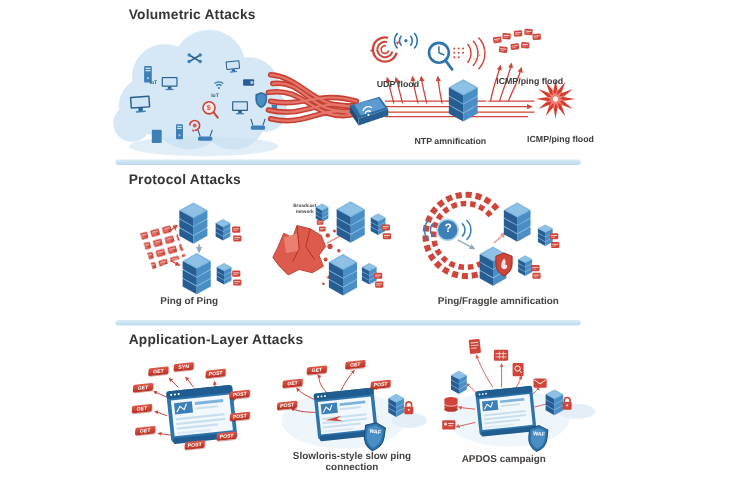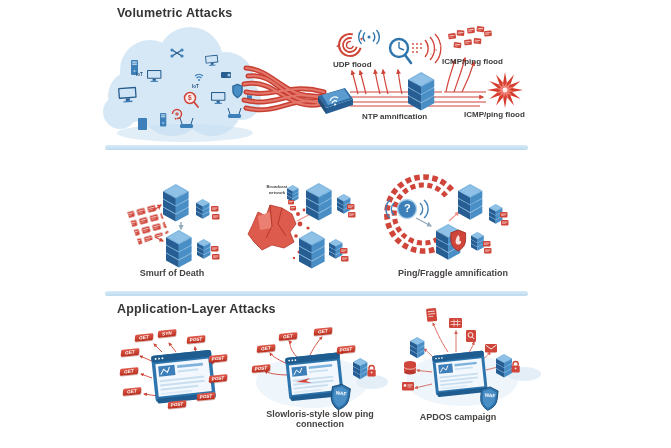--- a/index.html
+++ b/index.html
@@ -1,21 +1,21 @@
 <!DOCTYPE html>
 <html><head>
 <meta charset="utf-8">
 <style>
   html,body{margin:0;padding:0;background:#ffffff;}
   .canvas{position:relative;width:671px;height:448px;background:#ffffff;overflow:hidden;
           font-family:"Liberation Sans",sans-serif;border-radius:13px;}
   .art{position:absolute;left:0;top:0;}
   .txt{position:absolute;color:#3a3a3a;white-space:nowrap;}
   .heading{font-size:12.5px;font-weight:bold;color:#353535;letter-spacing:0.2px;}
-  .lbl{font-size:8px;font-weight:bold;color:#3c3c3c;text-align:left;}
+  .lbl{font-size:8px;font-weight:bold;color:#3c3c3c;text-align:right;margin-top:12px;}
   .cap{font-size:9px;font-weight:bold;color:#454240;text-align:center;}
   .tiny{font-size:4.3px;font-weight:bold;color:#4a4a4a;text-align:center;line-height:1.1;}
   .iot{font-size:4.6px;font-weight:bold;color:#27547e;}
   .tag{position:absolute;width:18px;height:7px;border-radius:1.5px;
        background:linear-gradient(#e05a4c,#b9301f);
        color:#fff;font-size:4.6px;font-weight:bold;text-align:center;line-height:7px;
        transform:skewX(-10deg) rotate(-6deg);box-shadow:0.5px 0.8px 0 rgba(120,20,10,.35);}
   .waf{position:absolute;color:#fff;font-size:4.8px;font-weight:bold;text-align:center;width:18px;}
   .qmark{position:absolute;color:#fff;font-size:11px;font-weight:bold;}
   .divider{position:absolute;left:105px;width:423px;height:4.5px;border-radius:2.5px;
@@ -430,30 +430,31 @@
         <use href="#lockR" transform="translate(511,361)"></use>
         <use href="#shieldB" transform="translate(481,386) rotate(6) scale(0.92)"></use>
       </g>
     </g>
   </svg>
 
   <div class="divider" style="top:145px"></div>
   <div class="divider" style="top:291px"></div>
 
   <div class="txt heading" style="left:117px;top:6px">Volumetric Attacks</div>
+  <div class="txt heading" style="left:117px;top:156px">Protocol Attacks</div>
   <div class="txt heading" style="left:117px;top:302px">Application-Layer Attacks</div>
 
   <div class="txt iot" style="left:136px;top:72px">IoT</div>
   <div class="txt iot" style="left:192px;top:84px">IoT</div>
   <div class="txt lbl" style="left:333px;top:60px;width:48px">UDP flood</div>
   <div class="txt lbl" style="left:442px;top:57px;width:70px">ICMP/ping flood</div>
   <div class="txt lbl" style="left:362px;top:112px;width:80px">NTP amnification</div>
   <div class="txt lbl" style="left:464px;top:110px;width:76px">ICMP/ping flood</div>
 
-  <div class="txt cap" style="left:122px;top:268px;width:100px">Smurf of Death</div>
+  <div class="txt cap" style="left:122px;top:268px;width:100px">Ping of Ping</div>
   <div class="txt cap" style="left:383px;top:268px;width:140px">Ping/Fraggle amnification</div>
   <div class="txt tiny" style="left:260px;top:185px;width:34px">Broadcast</div>
   <div class="txt tiny" style="left:260px;top:190.5px;width:34px">network</div>
   <div class="qmark" style="left:404px;top:202px">?</div>
 
   <div class="txt cap" style="left:250px;top:409px;width:140px">Slowloris-style slow ping</div>
   <div class="txt cap" style="left:250px;top:419px;width:140px">connection</div>
   <div class="txt cap" style="left:388px;top:412px;width:140px">APDOS campaign</div>
 
   <div class="waf" style="left:332px;top:391px;transform:rotate(8deg)">WAF</div>

